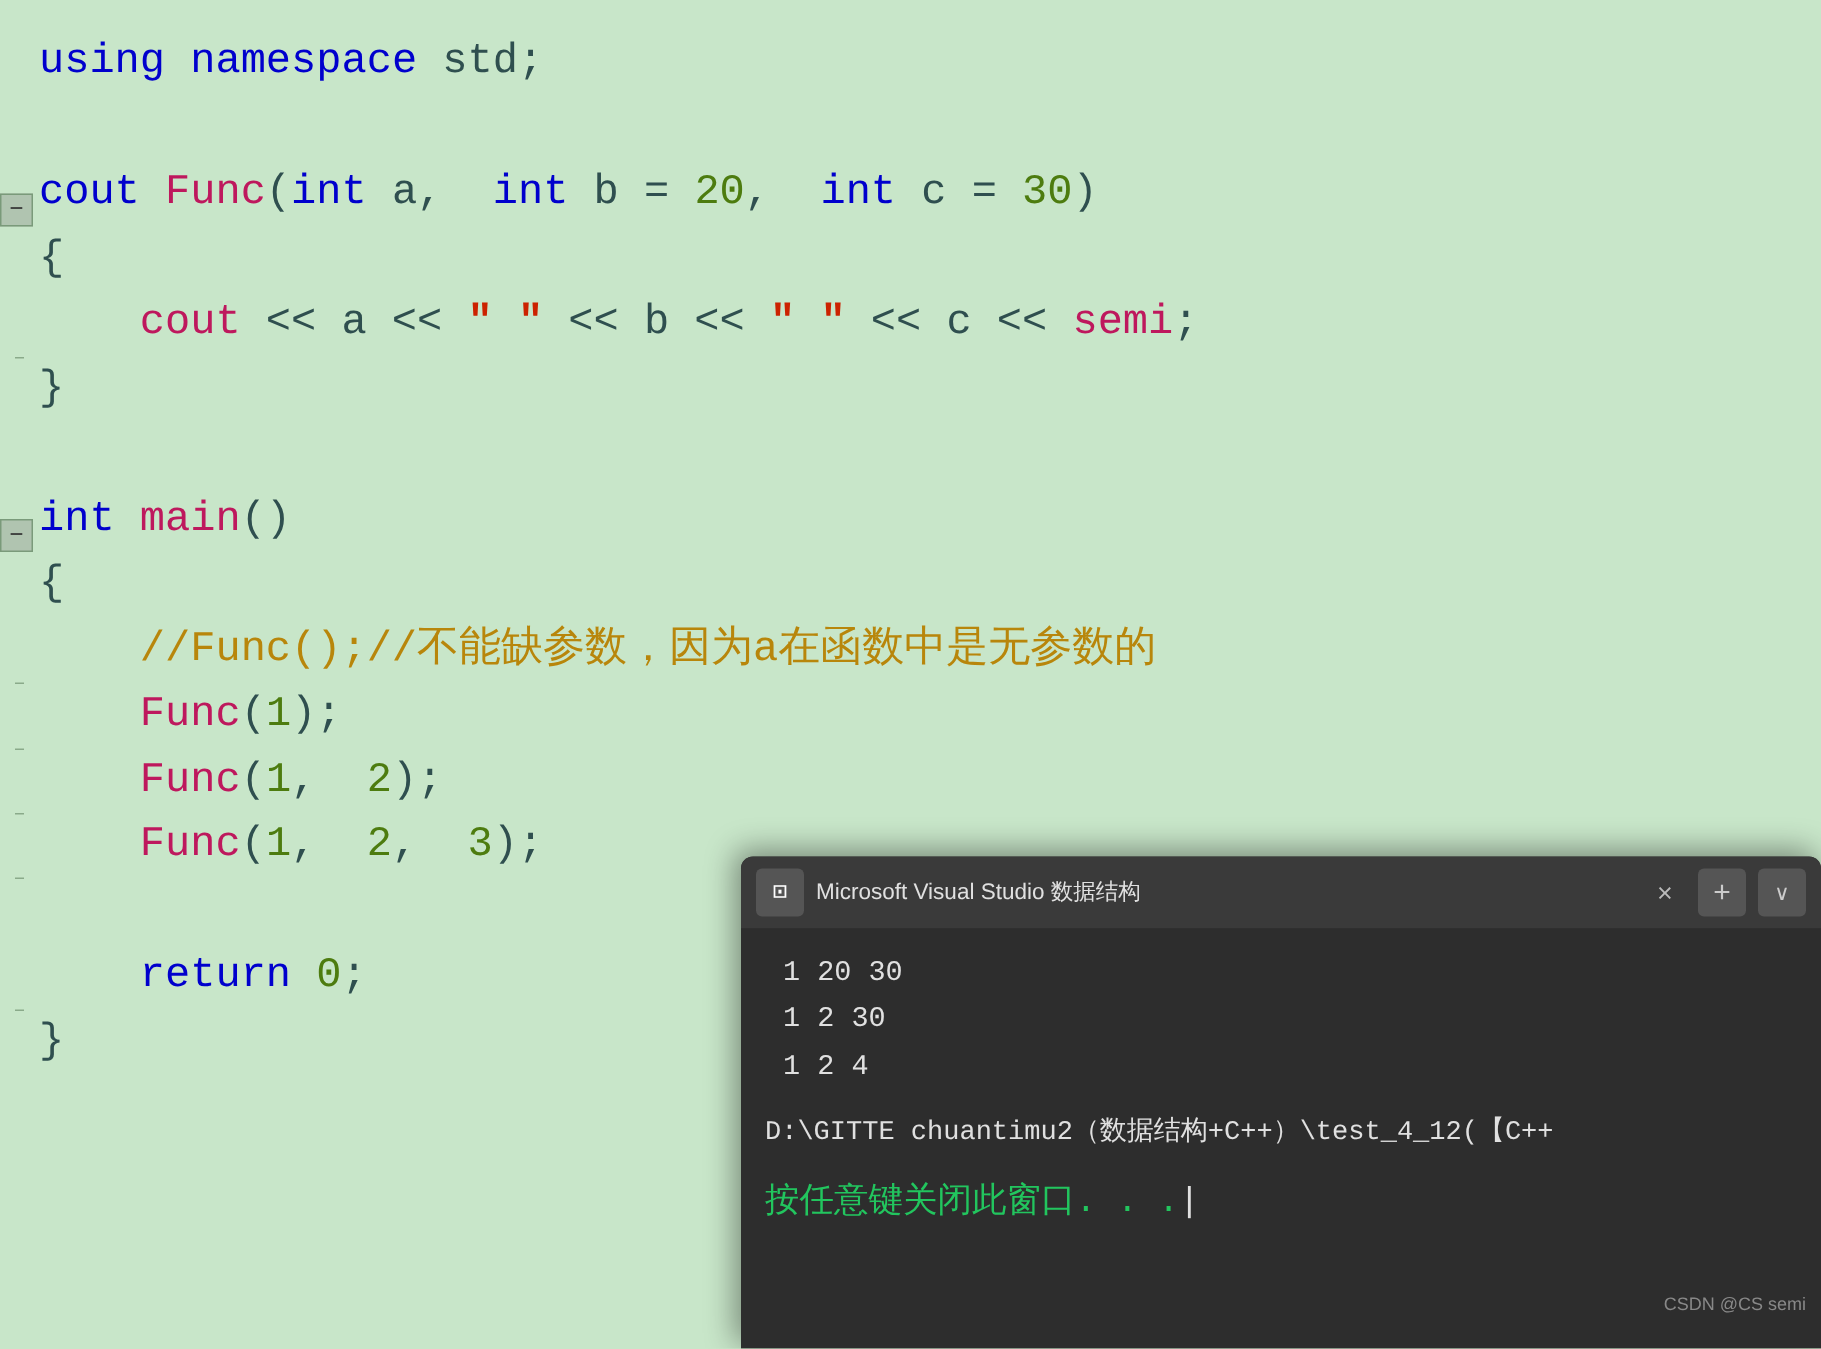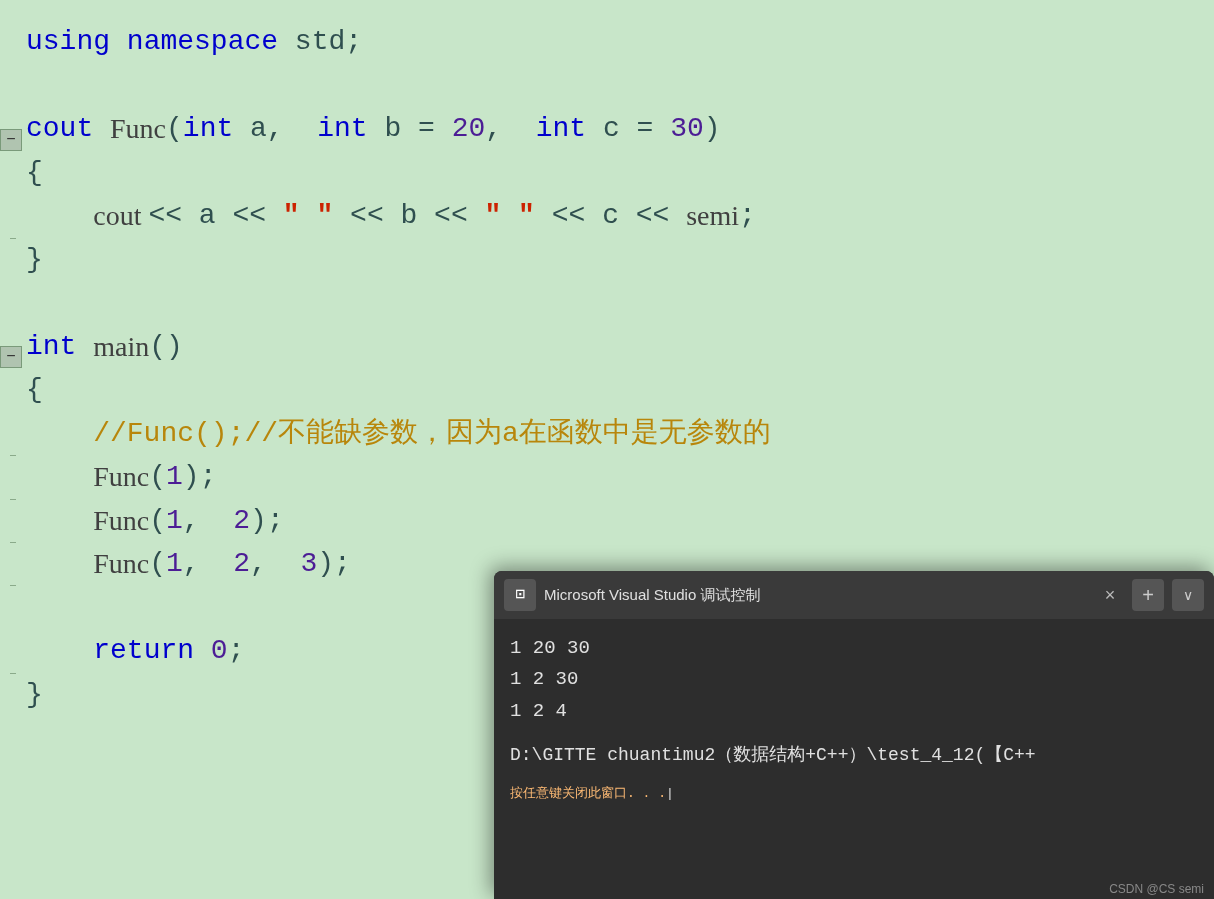--- a/index.html
+++ b/index.html
@@ -24,24 +24,24 @@
     }
 
     .code-line {
       display: flex;
       align-items: flex-end;
       white-space: pre;
       padding-left: 0;
     }
 
     .kw-blue { color: #0000cd; font-weight: normal; }
-    .kw-teal { color: #404040; font-weight: normal; font-family: Liberation Serif, serif; }
+    .kw-teal { color: #be185d; font-weight: normal; }
     .kw-dark { color: #2f4f4f; }
     .str-red { color: #cc2200; font-weight: bold; }
-    .num { color: #4c1d95; }
+    .num { color: #4d7c0f; }
     .comment { color: #b8860b; }
     .plain { color: #2f4f4f; }
 
     .collapse-btn {
       display: inline-block;
       width: 22px;
       height: 22px;
       background: #b0c4b0;
       border: 1px solid #7a9a7a;
       color: #333;
@@ -185,46 +185,47 @@
       padding: 14px 16px;
       font-family: 'Courier New', Courier, monospace;
       font-size: 19px;
       color: #e0e0e0;
       min-height: 280px;
     }
 
     .terminal-body .t-line {
       line-height: 1.65;
       color: #e0e0e0;
+      margin-left: 12px;
     }
 
     .terminal-body .t-path {
       color: #e0e0e0;
       font-size: 18px;
       line-height: 1.6;
     }
 
     .terminal-body .t-prompt {
-      color: #fdba74;
-      font-size: 13px;
+      color: #22c55e;
+      font-size: 23px;
     }
 
     .terminal-body .t-cursor::after {
       content: '|';
       animation: blink 1s step-end infinite;
       color: #e0e0e0;
     }
 
     @keyframes blink {
       50% { opacity: 0; }
     }
 
     .attribution {
       position: absolute;
-      bottom: 0;
+      bottom: 20px;
       right: 10px;
       font-size: 12px;
       color: #888;
       font-family: Arial, sans-serif;
     }
   </style>
 </head>
 <body>
 
 <div class="code-area">
@@ -341,21 +342,21 @@
   </div>
 
   <div class="code-line">
     <span class="line-guide"></span>
     <span class="plain">}</span>
   </div>
 
   <div class="terminal-overlay">
     <div class="terminal-titlebar">
       <div class="terminal-icon">⊡</div>
-      <span class="terminal-title">Microsoft Visual Studio 调试控制</span>
+      <span class="terminal-title">Microsoft Visual Studio 数据结构</span>
       <button class="terminal-close">×</button>
       <button class="terminal-tab-plus">+</button>
       <button class="terminal-tab-chevron">∨</button>
     </div>
     <div class="terminal-body">
       <div class="t-line">1 20 30</div>
       <div class="t-line">1 2 30</div>
       <div class="t-line">1 2 4</div>
       <div class="t-line" style="height:14px"></div>
       <div class="t-path">D:\GITTE chuantimu2（数据结构+C++）\test_4_12(【C++</div>

